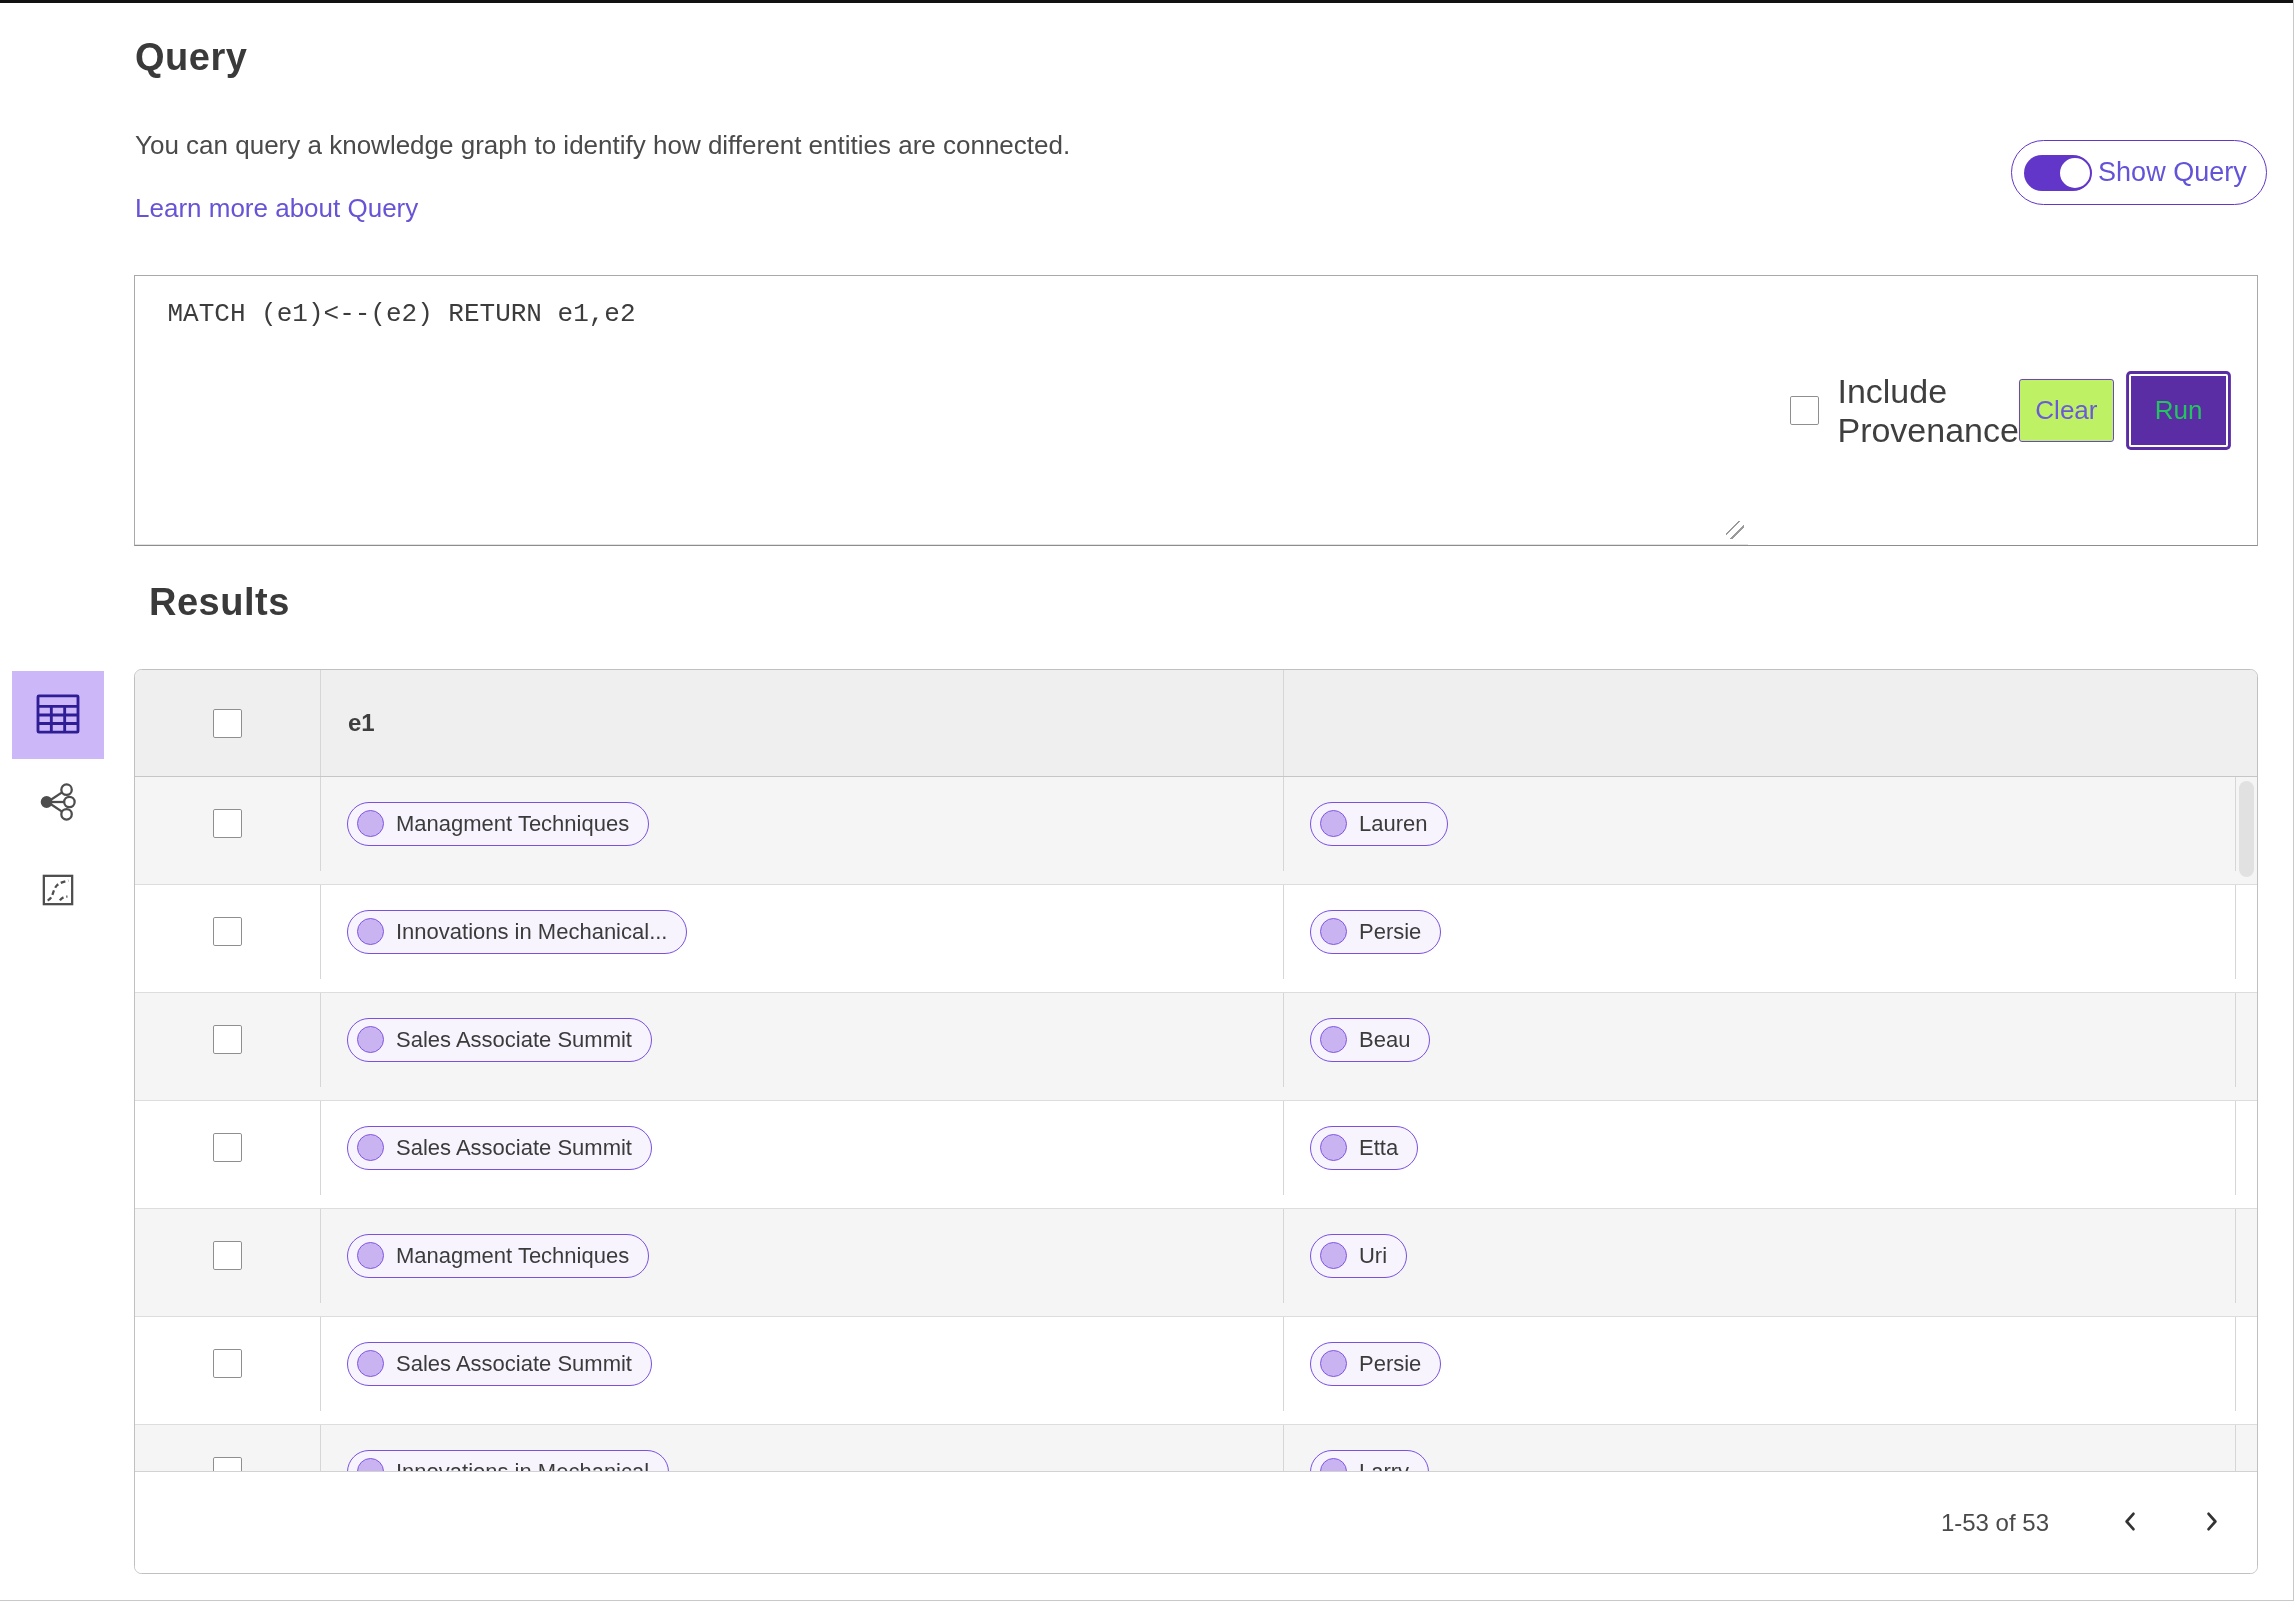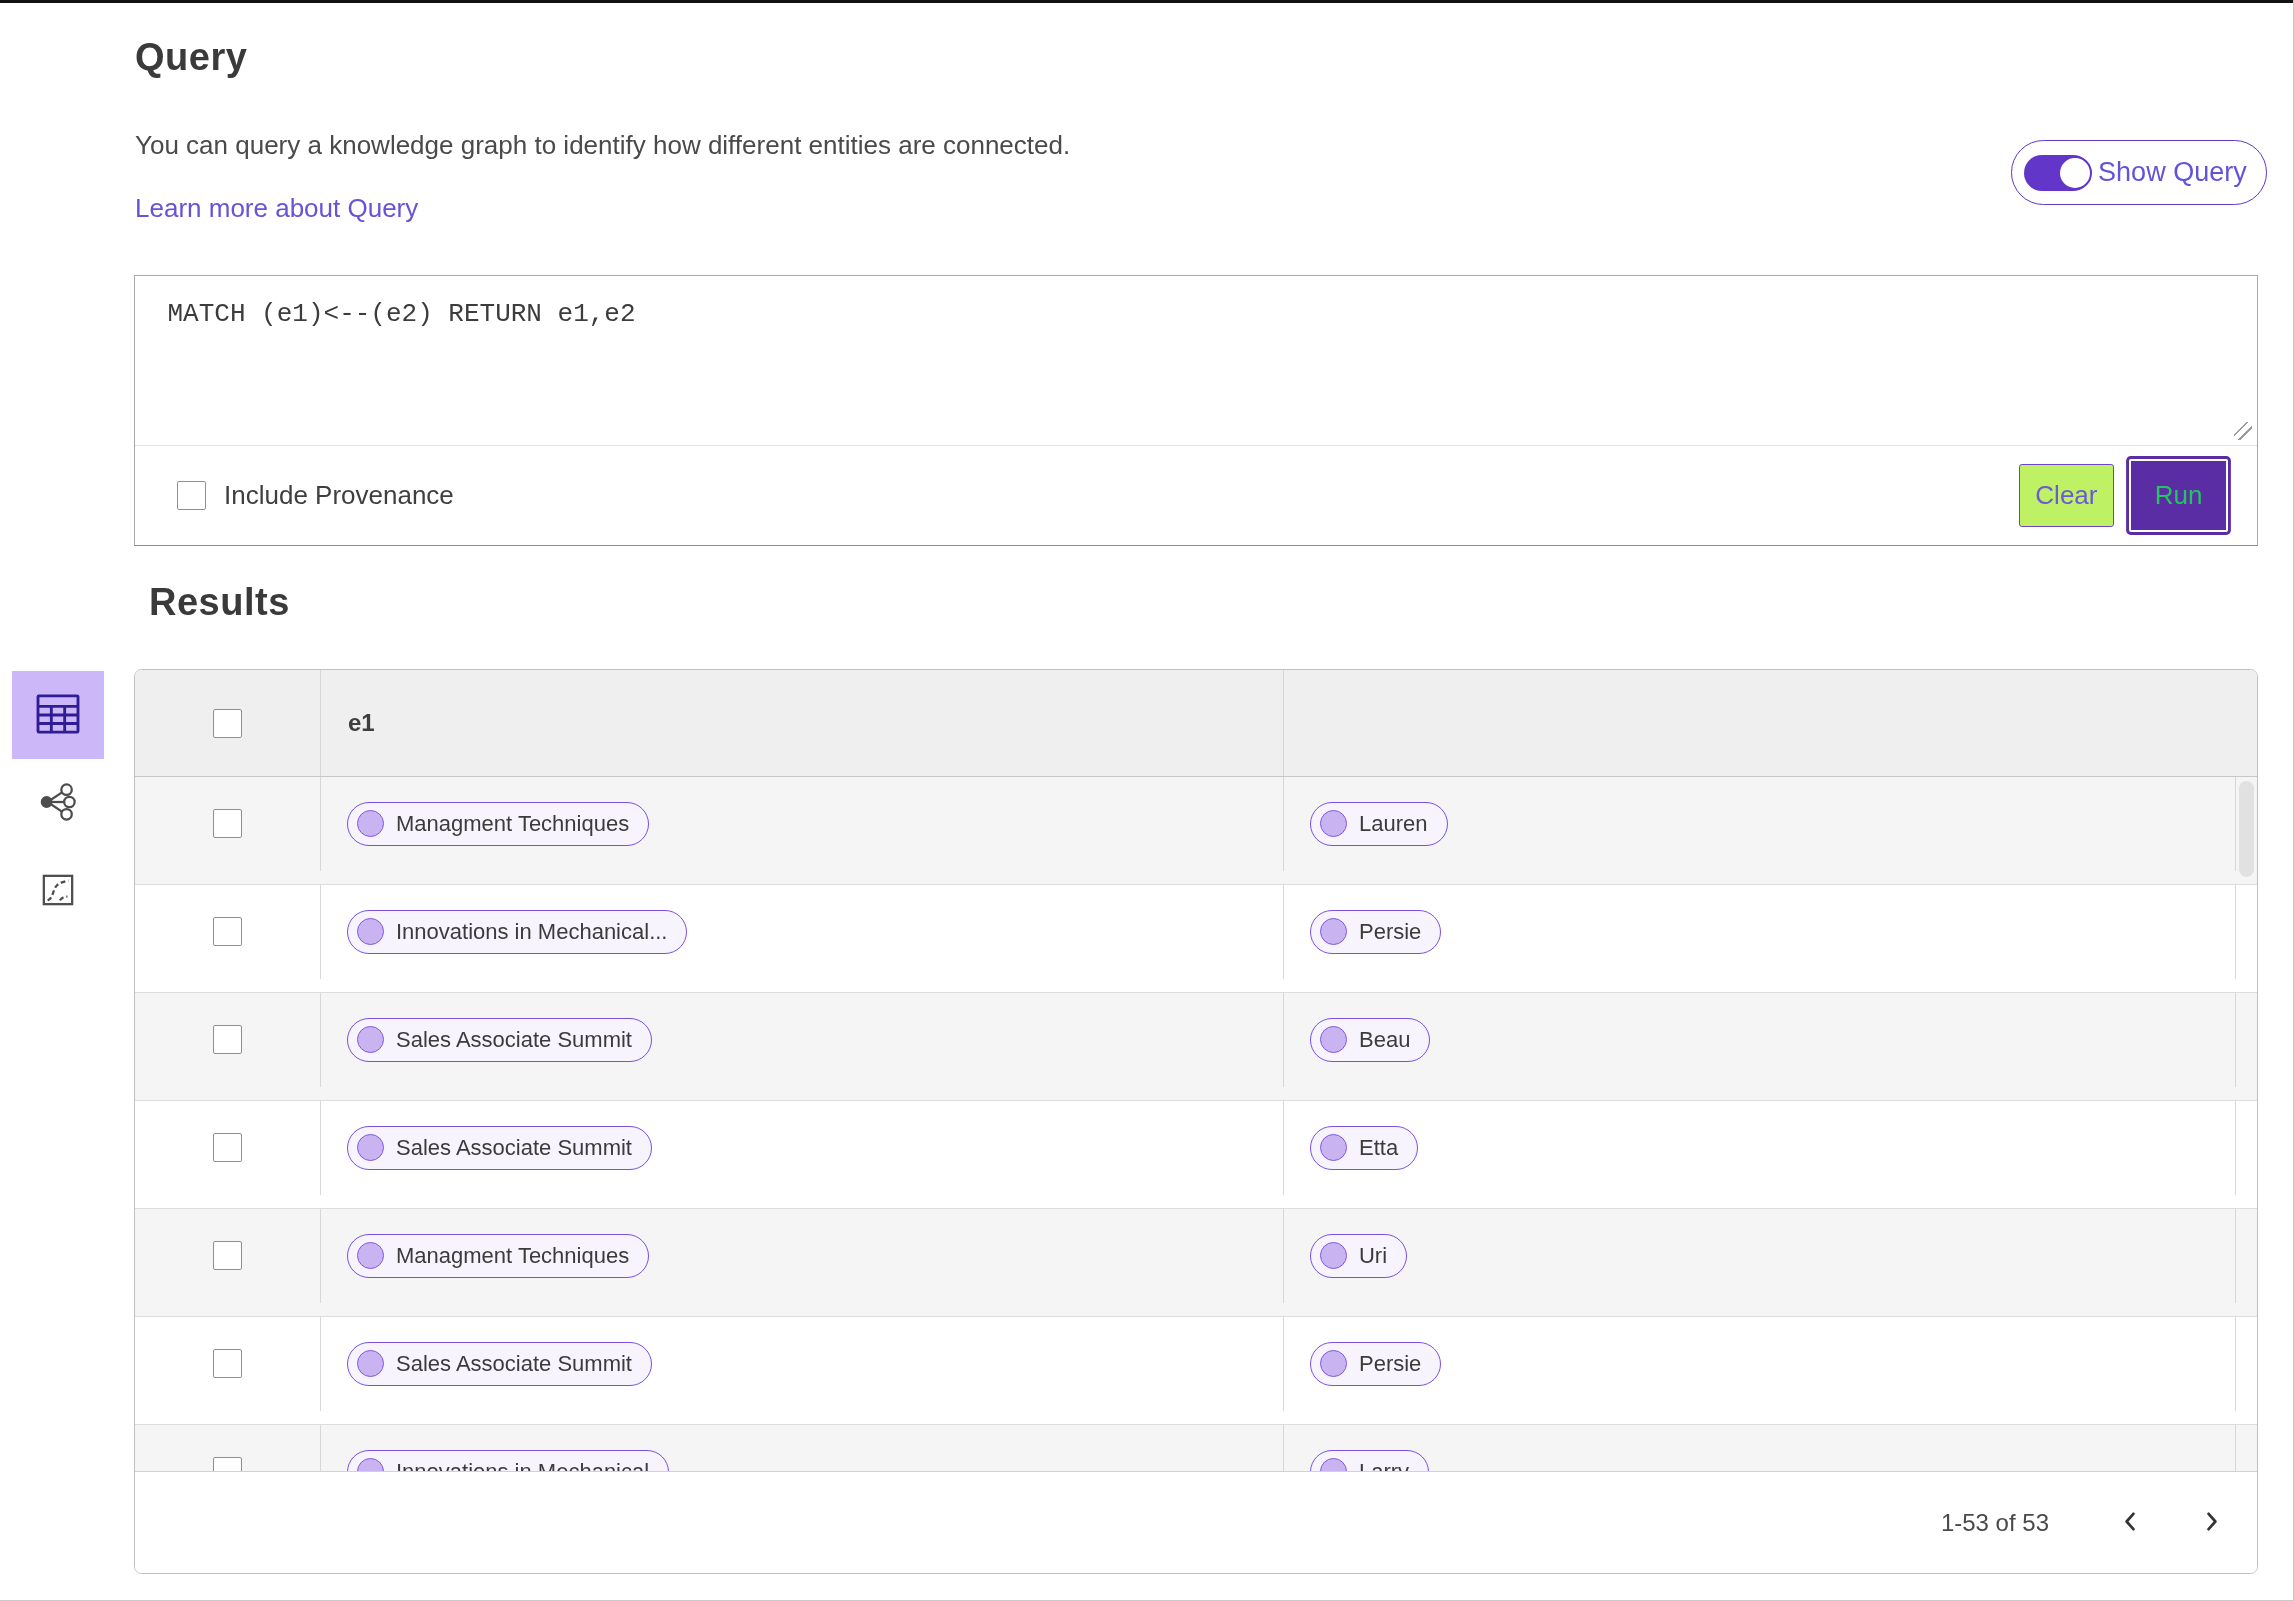--- a/index.html
+++ b/index.html
@@ -29,30 +29,30 @@
   .show-query{position:absolute;left:2011px;top:140px;width:256px;height:65px;box-sizing:border-box;
       border:1.9px solid var(--accent);border-radius:38px;background:#fff;display:flex;align-items:center;
       padding-left:11.5px;cursor:pointer;}
   .switch{position:relative;width:67px;height:36px;border-radius:19px;background:var(--accent);display:inline-block;flex:none;}
   .knob{position:absolute;top:1px;right:-1px;width:34px;height:34px;border-radius:50%;background:#fff;
         border:2.9px solid var(--accent);box-sizing:border-box;}
   .sq-label{font-size:27px;color:#6253d8;margin-left:7.6px;}
 
   
   .query-card{position:absolute;left:134px;top:275px;width:2124px;height:271px;box-sizing:border-box;
-      border:1.9px solid #a9a9a9;border-bottom-color:#8d8d8d;background:#fff;display:flex;flex-direction:column;}
+      border:1.9px solid #a9a9a9;border-bottom-color:#8d8d8d;background:#fff;display:flex;flex-direction:row;}
   .ta-wrap{position:relative;flex:1 1 auto;border-bottom:1.9px solid #e3e3e3;}
   .ta-wrap textarea{width:100%;height:100%;box-sizing:border-box;border:none;outline:none;resize:none;
       padding:23px 32.5px;background:transparent;font-family:"Liberation Mono","DejaVu Sans Mono",monospace;
       font-size:26px;color:#3c3c3c;}
   .resize-handle{position:absolute;right:4.8px;bottom:4.8px;width:18px;height:18px;cursor:nwse-resize;
       background:linear-gradient(135deg,transparent 0 8.6px,#9a9a9a 8.6px 10.5px,transparent 10.5px 15.3px,#9a9a9a 15.3px 17px,transparent 17px);}
   .qc-footer{flex:0 0 99px;display:flex;align-items:center;padding:0 24px 0 42px;background:#fff;}
   .prov{display:flex;align-items:center;cursor:pointer;}
-  .prov span{font-size:26px;color:#3f3f3f;margin-left:18px;}
+  .prov span{font-size:34px;color:#3f3f3f;margin-left:18px;}
   .cb{appearance:none;-webkit-appearance:none;width:29px;height:29px;box-sizing:border-box;margin:0;
       border:1.9px solid #8f8f8f;border-radius:1.9px;background:#fff;cursor:pointer;flex:none;}
   .btns{margin-left:auto;display:flex;align-items:center;}
   .clear{width:95px;height:63px;background:#bef264;border:1.9px solid #6d43d4;border-radius:2.9px;
       font-size:26px;color:#6a5ad8;cursor:pointer;}
   .run{width:99px;height:73px;background:var(--accent-dark);border:2.9px solid #fff;border-radius:1.9px;
       box-shadow:0 0 0 2.9px var(--accent-dark);font-size:26px;color:#22c55e;cursor:pointer;margin-left:15.3px;margin-right:4.8px;}
 
   
   .results-title{position:absolute;left:149px;top:581px;margin:0;font-size:38px;font-weight:700;color:#3a3a3a;letter-spacing:0.5px;}

